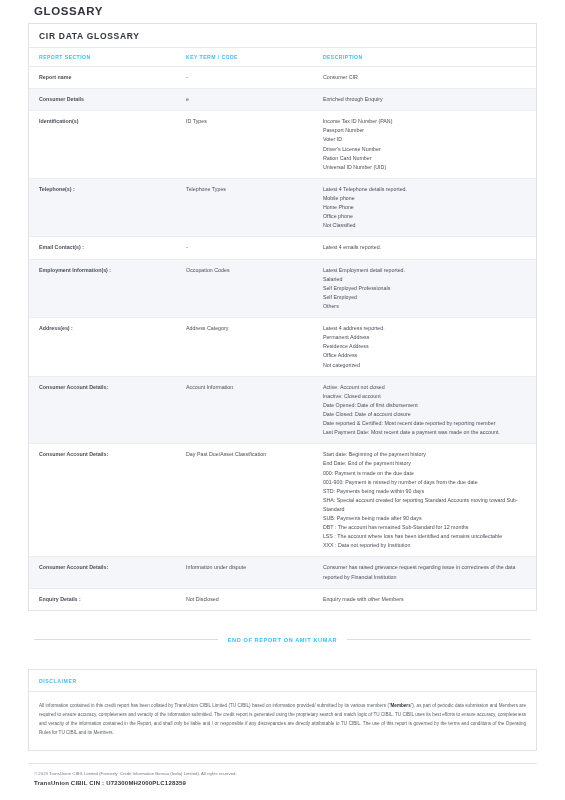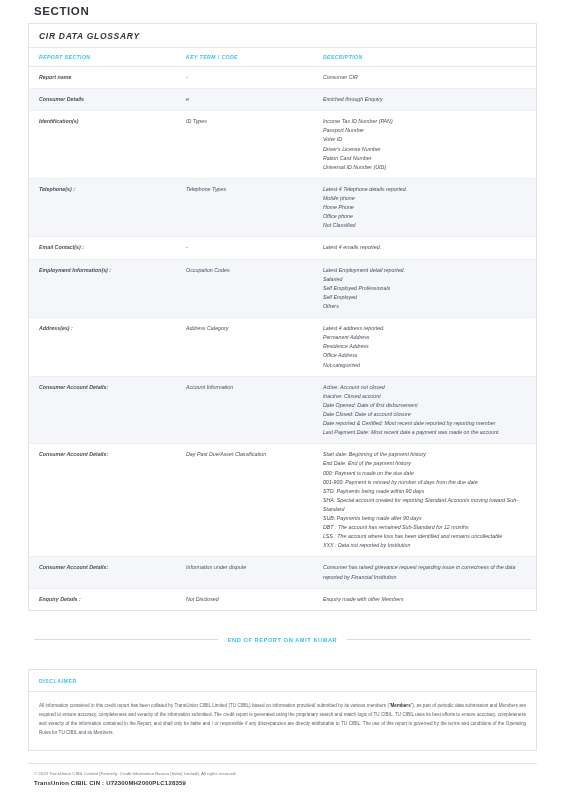--- a/index.html
+++ b/index.html
@@ -25,21 +25,20 @@
     font-size: 11.5px;
     font-weight: bold;
     letter-spacing: 0.6px;
     color: #31343d;
     margin: 5px 0 6px 6px;
   }
   .card {
     border: 1px solid #dfe2e7;
     background: #ffffff;
     box-sizing: border-box;
-    font-style: italic;
   }
   .card-title {
     font-size: 8.5px;
     font-weight: bold;
     letter-spacing: 0.7px;
     color: #31343d;
     padding: 7px 10px 6px 10px;
     border-bottom: 1px solid #e6e8ec;
   }
   table.glossary {
@@ -143,21 +142,21 @@
     color: #31343d;
     letter-spacing: 0.2px;
     margin-top: 3px;
   }
 </style>
 </head>
 <body>
 
 <div class="page">
 
-  <div class="page-title">SECTION</div>
+  <div class="page-title">GLOSSARY</div>
 
   <div class="card">
     <div class="card-title">CIR DATA GLOSSARY</div>
 
     <table class="glossary">
       <colgroup>
         <col style="width:29%">
         <col style="width:27%">
         <col style="width:44%">
       </colgroup>

